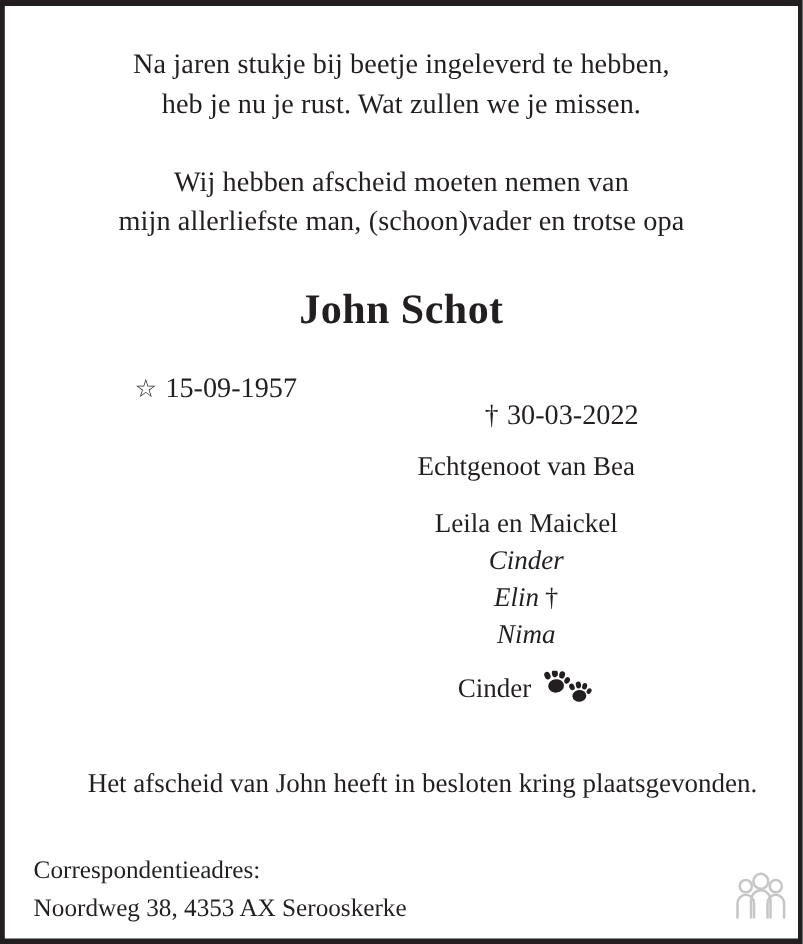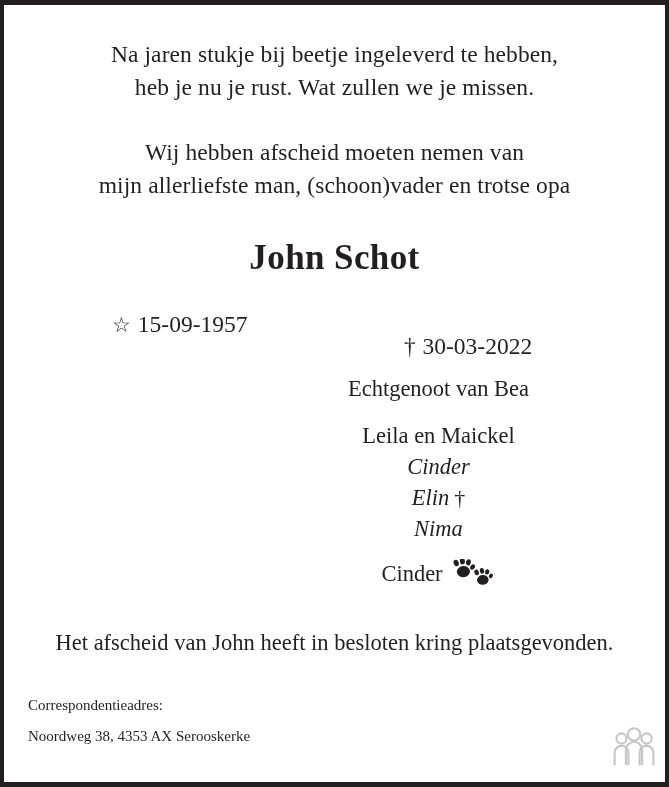--- a/index.html
+++ b/index.html
@@ -118,30 +118,30 @@
     width: 46px;
     height: 26px;
     position: relative;
     vertical-align: -4px;
     margin-left: 7px;
   }
   .paws svg { position: absolute; left: 0; top: 0; }
 
   
   .closing {
-    margin: 0;
+    margin: 10px;
     padding-top: 38px;
     font-size: 22.5px;
     line-height: 31px;
-    text-align: center;
+    text-align: right;
   }
   .address {
     margin: 0;
     padding-top: 32px;
-    font-size: 15px;
+    font-size: 21px;
     line-height: 31px;
     text-align: left;
   }
   .address .line { display: block; }
 
   
   .logo {
     position: absolute;
     right: 9px;
     bottom: 16px;

